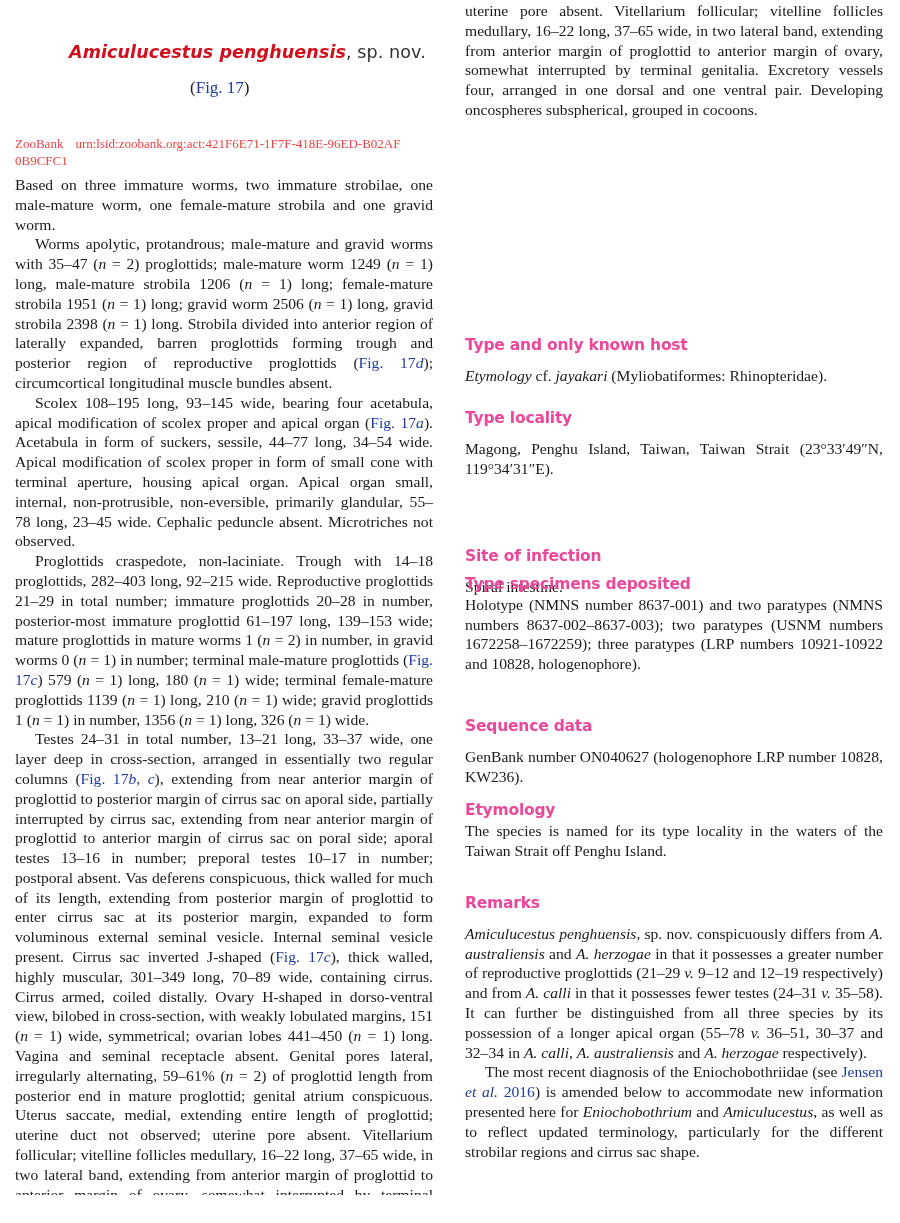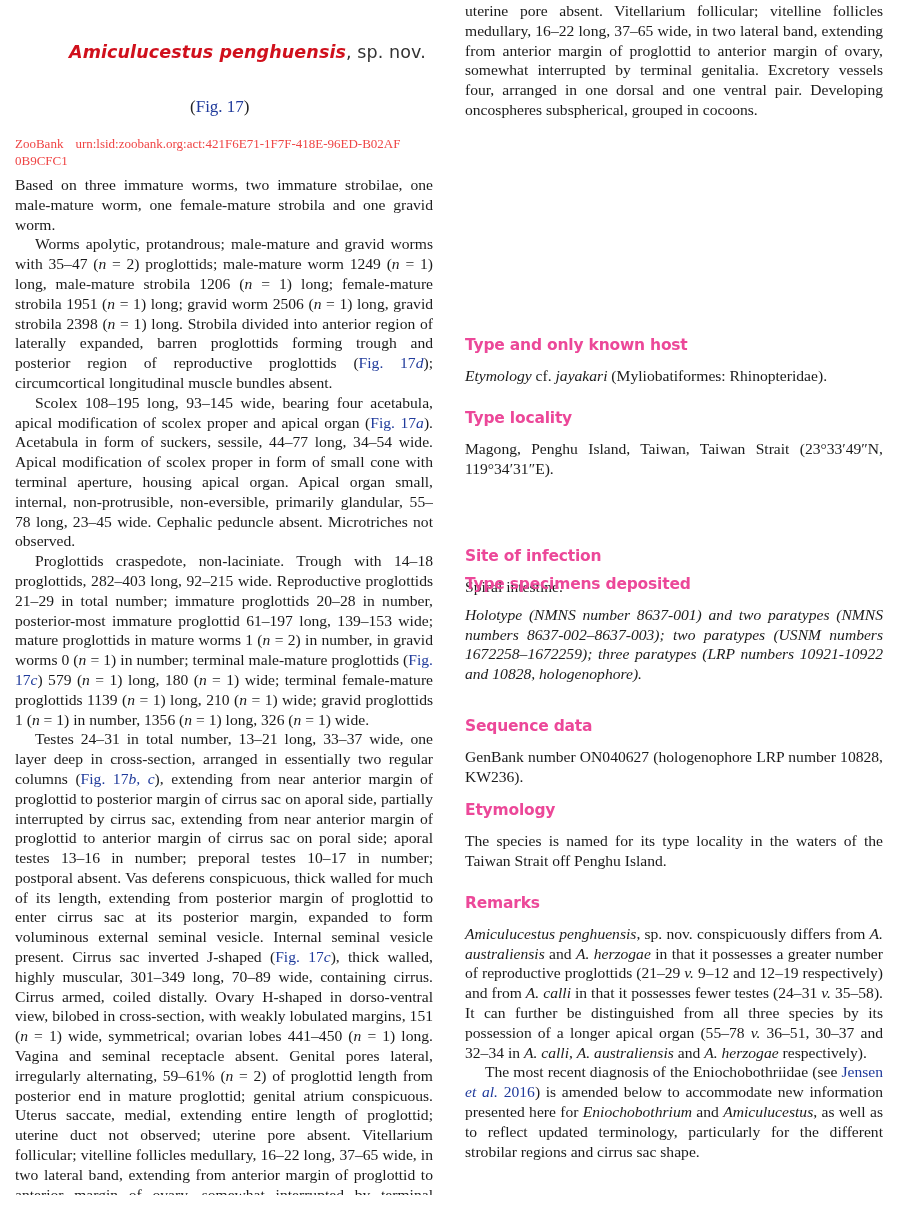--- a/index.html
+++ b/index.html
@@ -4,21 +4,21 @@
 <style>
   html, body { margin: 0; padding: 0; background: #ffffff; }
   body { width: 900px; height: 1223px; position: relative; overflow: hidden; color: #111; }
   .title {
     position: absolute; left: 69px; top: 42px;
     font-family: "DejaVu Sans", sans-serif; font-size: 17.5px;
     color: #333; letter-spacing: 0.1px;
   }
   .title .sp { color: #d0101c; font-style: italic; font-weight: bold; }
   .figref-top {
-    position: absolute; left: 190px; top: 97px;
+    position: absolute; left: 190px; top: 78px;
     font-family: "Liberation Serif", serif; font-size: 17px; color: #222;
   }
   .link { color: #1f3a9b; }
   .zoobank {
     position: absolute; left: 15px; top: 135px; width: 420px;
     font-family: "Liberation Serif", serif; font-size: 13px; line-height: 17px; color: #ef4444;
   }
   .zoobank .lbl { margin-right: 12px; }
   .col {
     position: absolute; top: 0; width: 418px;
@@ -82,30 +82,30 @@
   <p style="margin-top:10px;">Magong, Penghu Island, Taiwan, Taiwan Strait (23°33′49″N, 119°34′31″E).</p>
 </div>
 
 <div class="blk" style="top:506px;margin-top:41px;">
   <p class="h">Site of infection</p>
   <p style="margin-top:10px;">Spiral intestine.</p>
 </div>
 
 <div class="blk" style="top:575px;">
   <p class="h">Type specimens deposited</p>
-  <p style="margin-top:10px;font-style:italic;">Holotype (NMNS number 8637-001) and two paratypes (NMNS numbers 8637-002–8637-003); two paratypes (USNM numbers 1672258–1672259); three paratypes (LRP numbers 10921-10922 and 10828, hologenophore).</p>
+  <p style="">Holotype (NMNS number 8637-001) and two paratypes (NMNS numbers 8637-002–8637-003); two paratypes (USNM numbers 1672258–1672259); three paratypes (LRP numbers 10921-10922 and 10828, hologenophore).</p>
 </div>
 
 <div class="blk" style="top:717px;">
   <p class="h">Sequence data</p>
   <p style="margin-top:10px;">GenBank number ON040627 (hologenophore LRP number 10828, KW236).</p>
 </div>
 
 <div class="blk" style="top:801px;">
   <p class="h">Etymology</p>
-  <p style="margin-top:10px;">The species is named for its type locality in the waters of the Taiwan Strait off Penghu Island.</p>
+  <p style="">The species is named for its type locality in the waters of the Taiwan Strait off Penghu Island.</p>
 </div>
 
 <div class="blk" style="top:894px;">
   <p class="h">Remarks</p>
   <p style="margin-top:10px;"><i>Amiculucestus penghuensis</i><span>, sp. nov. conspicuously differs from </span><i>A. australiensis</i><span> and </span><i>A. herzogae</i><span> in that it possesses a greater number of reproductive proglottids (21–29 </span><i>v.</i><span> 9–12 and 12–19 respectively) and from </span><i>A. calli</i><span> in that it possesses fewer testes (24–31 </span><i>v.</i><span> 35–58). It can further be distinguished from all three species by its possession of a longer apical organ (55–78 </span><i>v.</i><span> 36–51, 30–37 and 32–34 in </span><i>A. calli</i><span>, </span><i>A. australiensis</i><span> and </span><i>A. herzogae</i><span> respectively).</span></p>
   <p class="ind"><span>The most recent diagnosis of the Eniochobothriidae (see </span><span class="link"><span>Jensen </span><i>et al.</i><span> 2016</span></span><span>) is amended below to accommodate new information presented here for </span><i>Eniochobothrium</i><span> and </span><i>Amiculucestus</i><span>, as well as to reflect updated terminology, particularly for the different strobilar regions and cirrus sac shape.</span></p>
 </div>
 
 </body></html>

